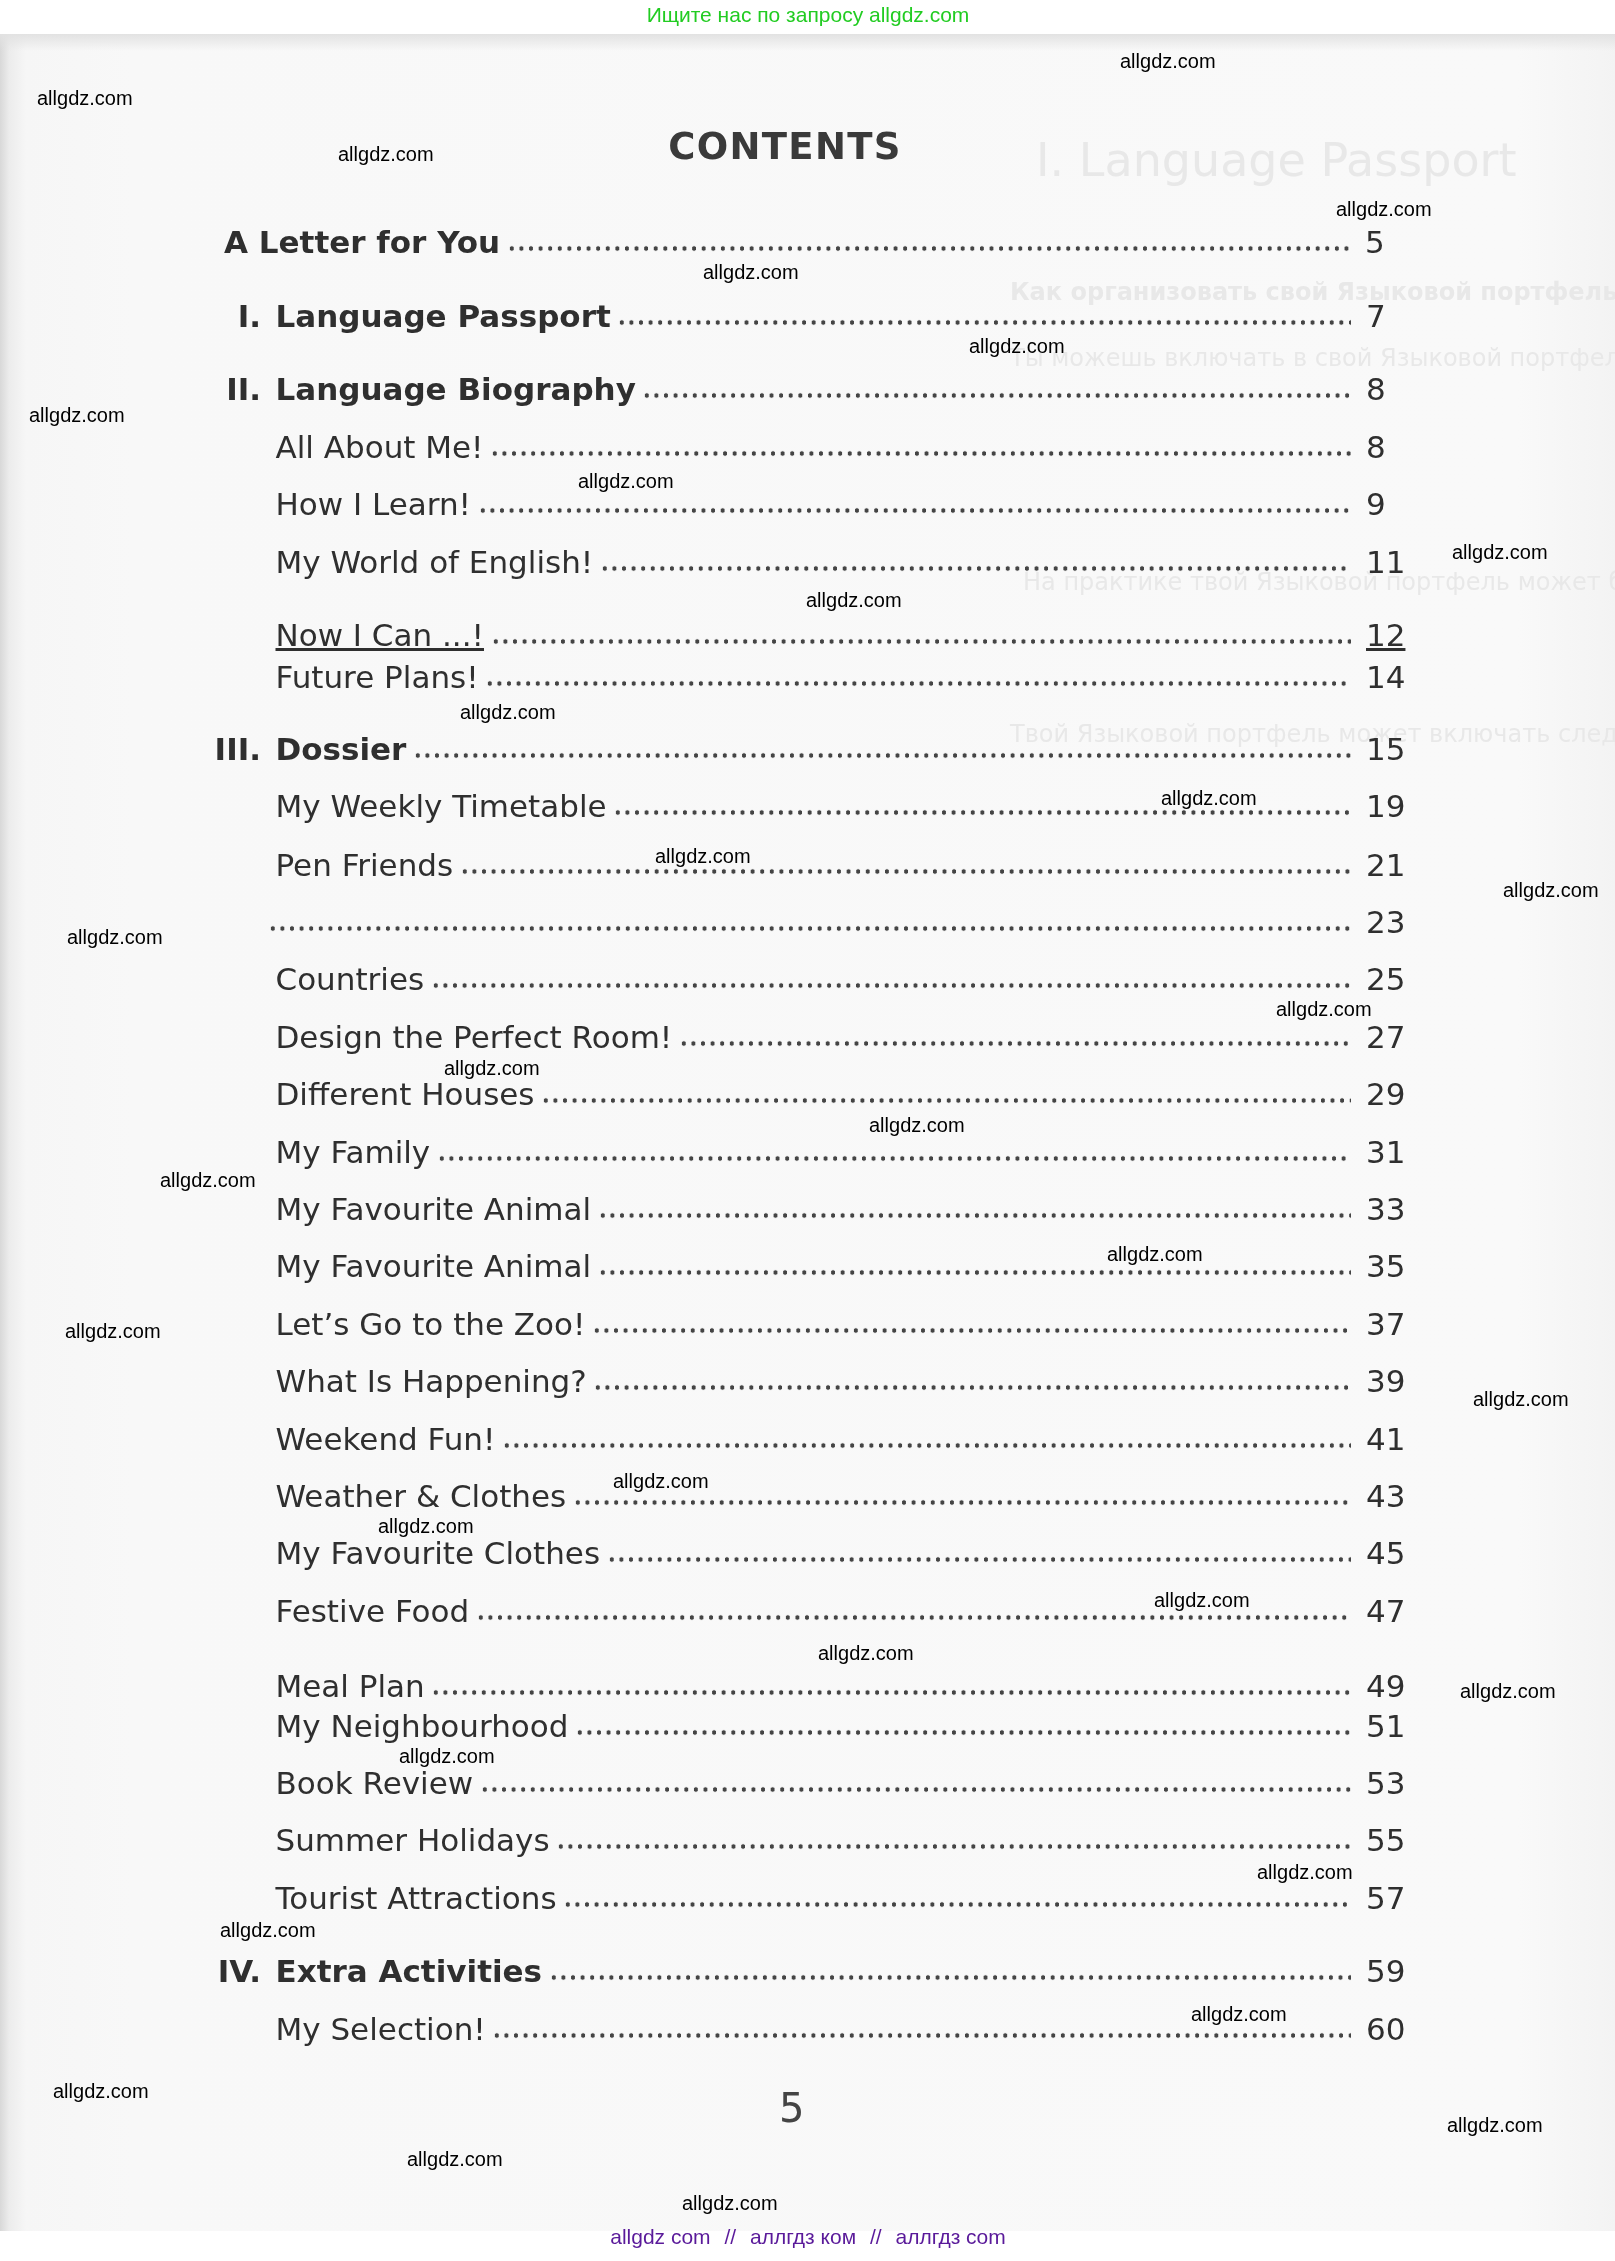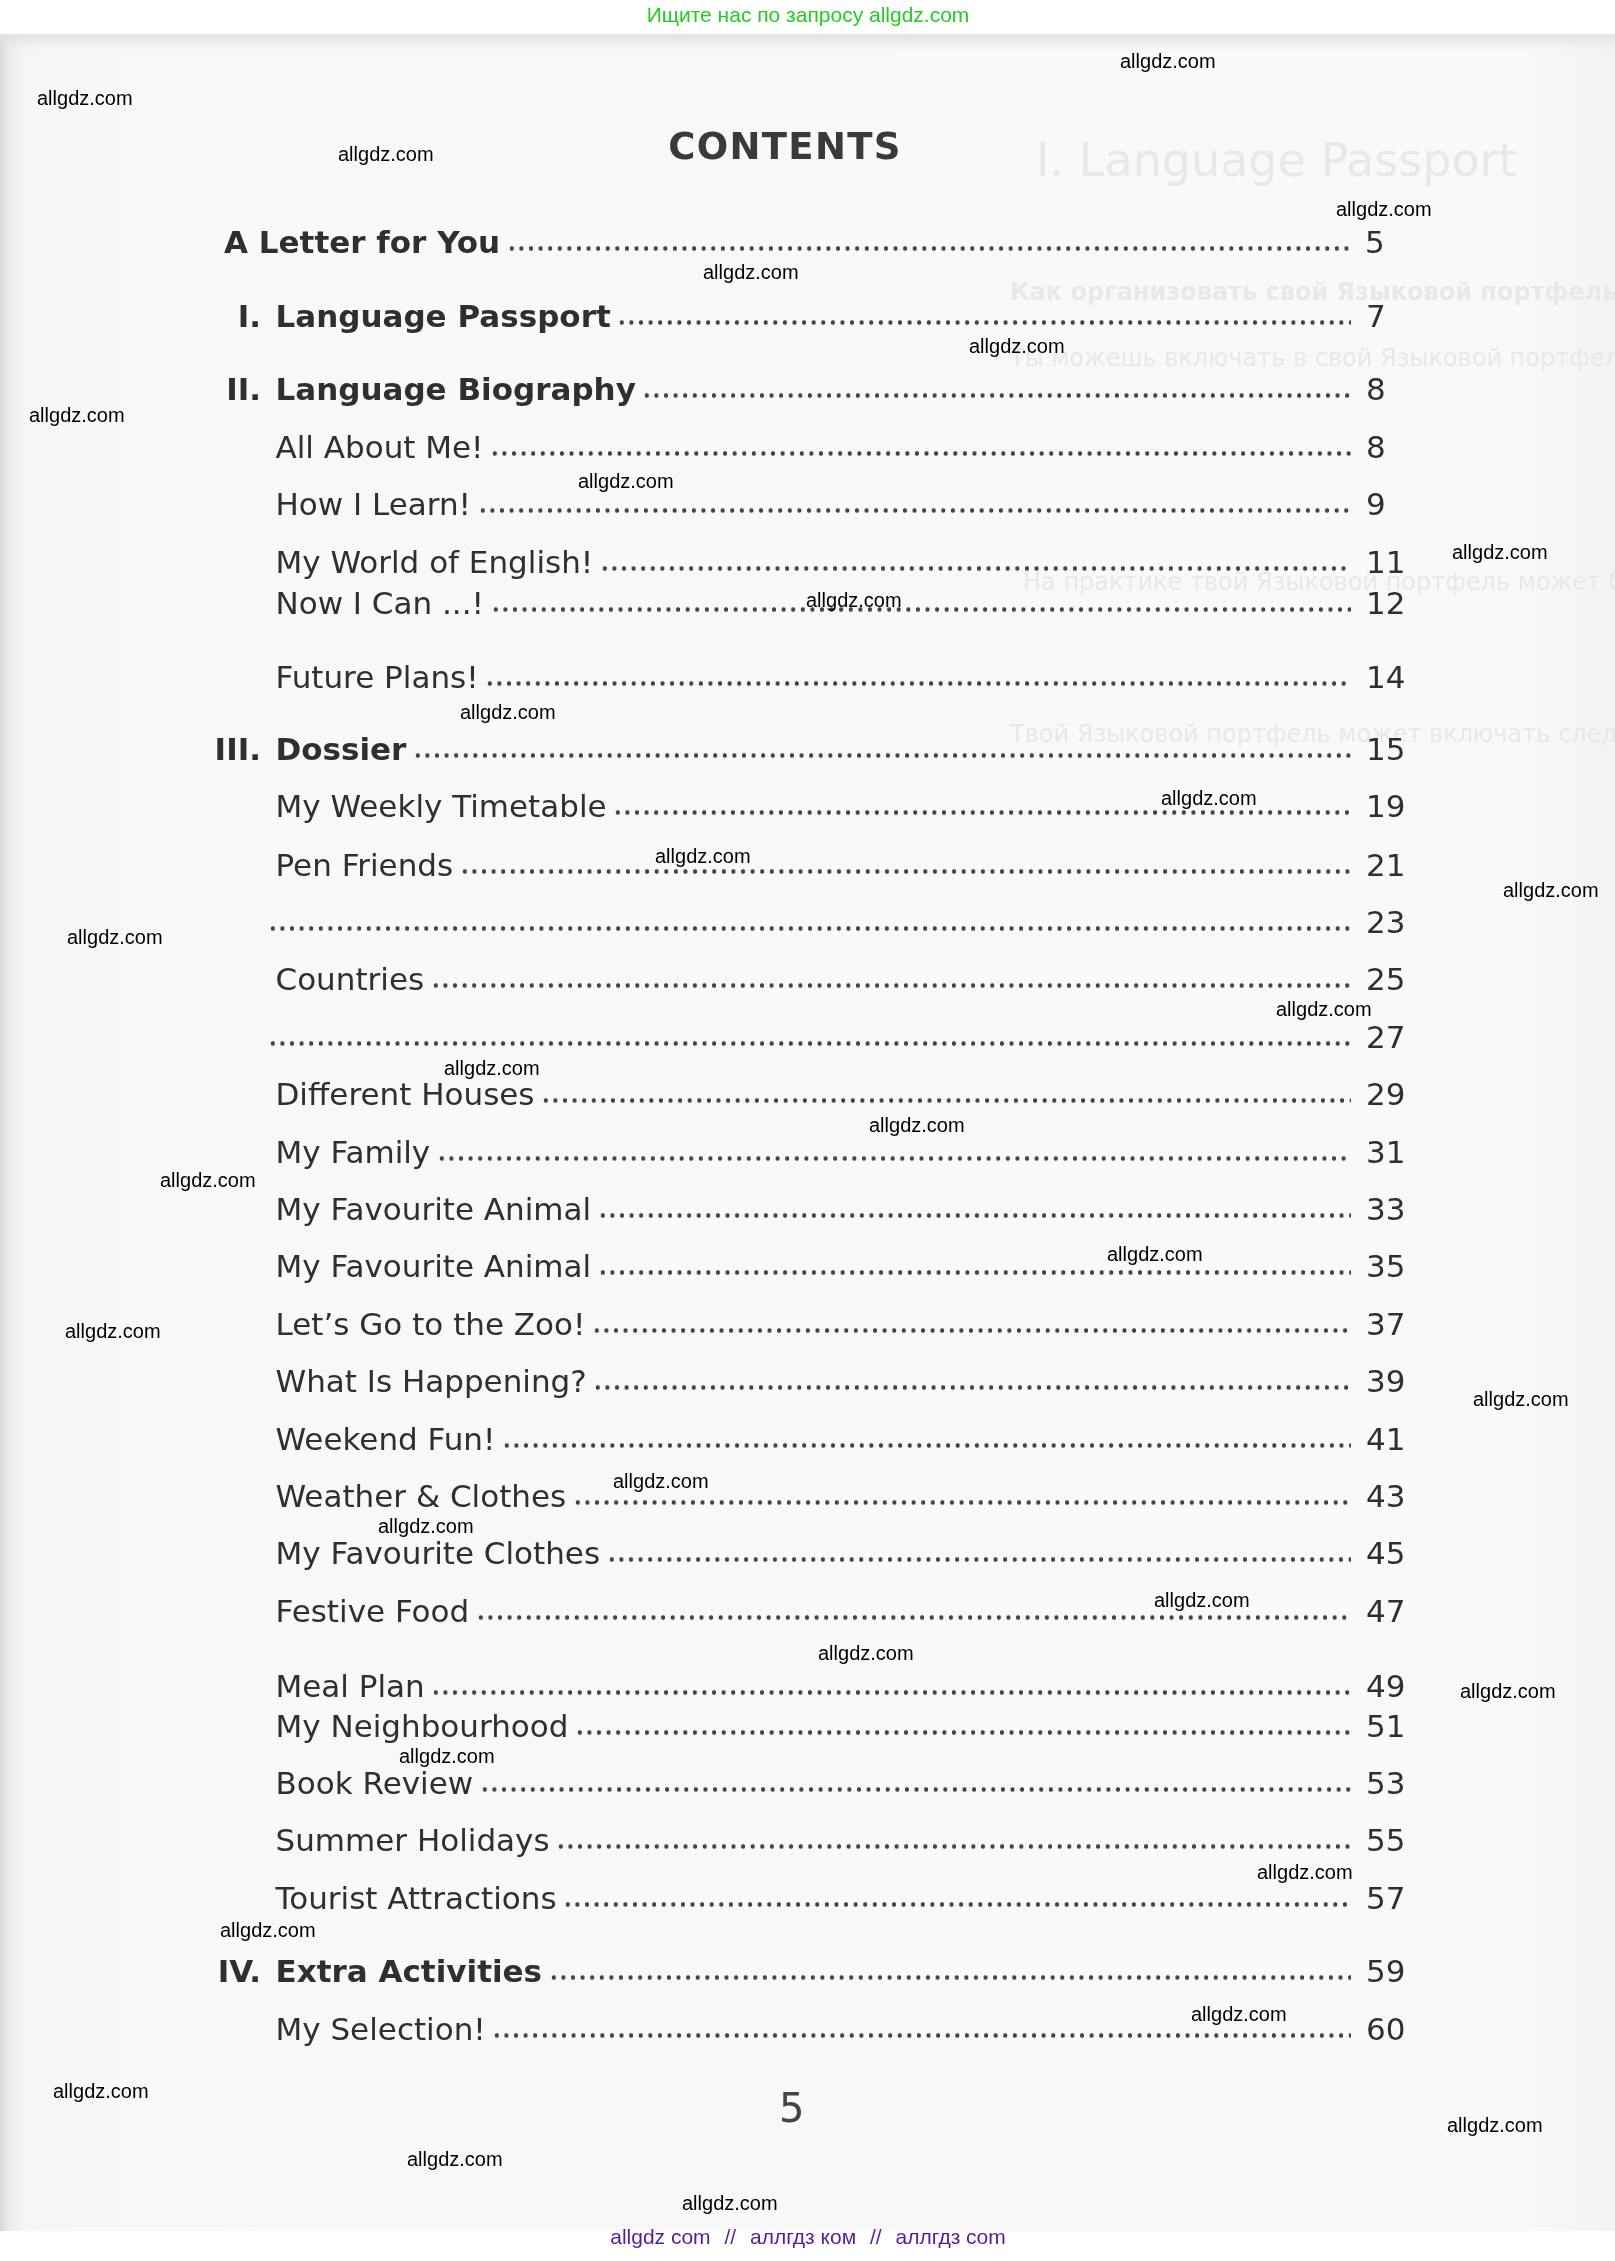--- a/index.html
+++ b/index.html
@@ -107,21 +107,21 @@
       <span class="label" style="padding-left: 14.5px;">How I Learn!</span>
       <span class="leader"></span>
       <span class="page">9</span>
     </div>
     <div class="toc-row sub" style="top: 544px;">
       <span class="num"></span>
       <span class="label" style="padding-left: 14.5px;">My World of English!</span>
       <span class="leader"></span>
       <span class="page">11</span>
     </div>
-    <div class="toc-row sub" style="top: 585px;">
+    <div class="toc-row sub" style="top: 617px; text-decoration: underline;">
       <span class="num"></span>
       <span class="label" style="padding-left: 14.5px;">Now I Can ...!</span>
       <span class="leader"></span>
       <span class="page">12</span>
     </div>
     <div class="toc-row sub" style="top: 659px;">
       <span class="num"></span>
       <span class="label" style="padding-left: 14.5px;">Future Plans!</span>
       <span class="leader"></span>
       <span class="page">14</span>
@@ -150,20 +150,21 @@
       <span class="page">23</span>
     </div>
     <div class="toc-row sub" style="top: 961px;">
       <span class="num"></span>
       <span class="label" style="padding-left: 14.5px;">Countries</span>
       <span class="leader"></span>
       <span class="page">25</span>
     </div>
     <div class="toc-row sub" style="top: 1019px;">
       <span class="num"></span>
+      <span class="label" style="padding-left: 14.5px;">Design the Perfect Room!</span>
       <span class="leader"></span>
       <span class="page">27</span>
     </div>
     <div class="toc-row sub" style="top: 1076px;">
       <span class="num"></span>
       <span class="label" style="padding-left: 14.5px;">Different Houses</span>
       <span class="leader"></span>
       <span class="page">29</span>
     </div>
     <div class="toc-row sub" style="top: 1134px;">

